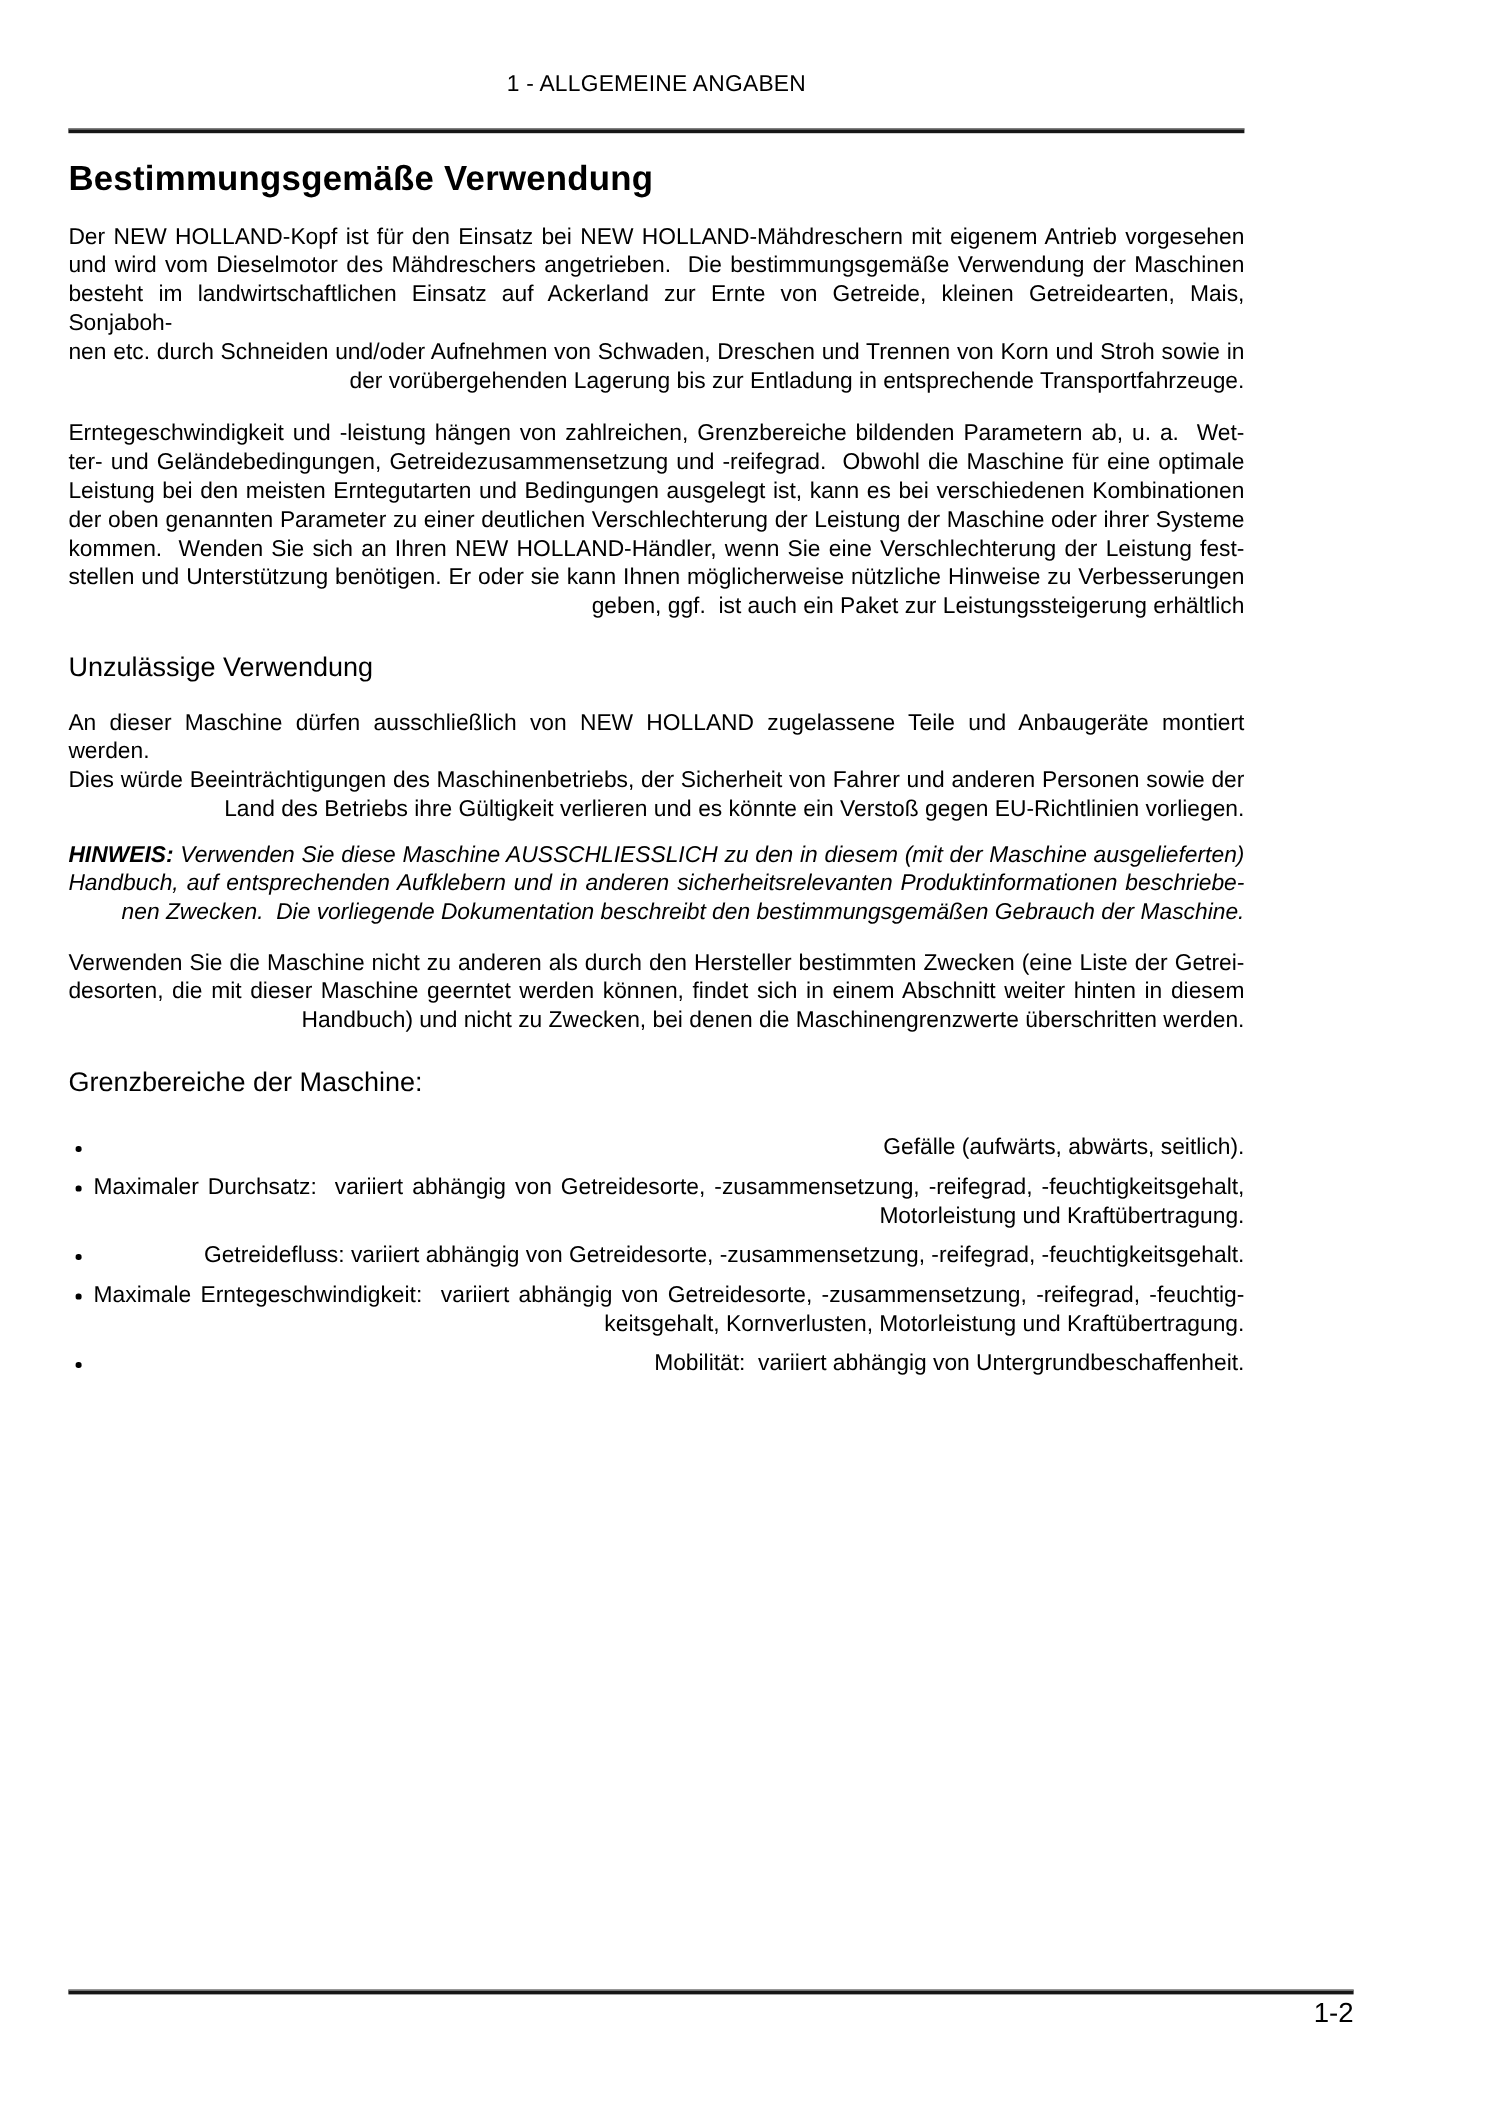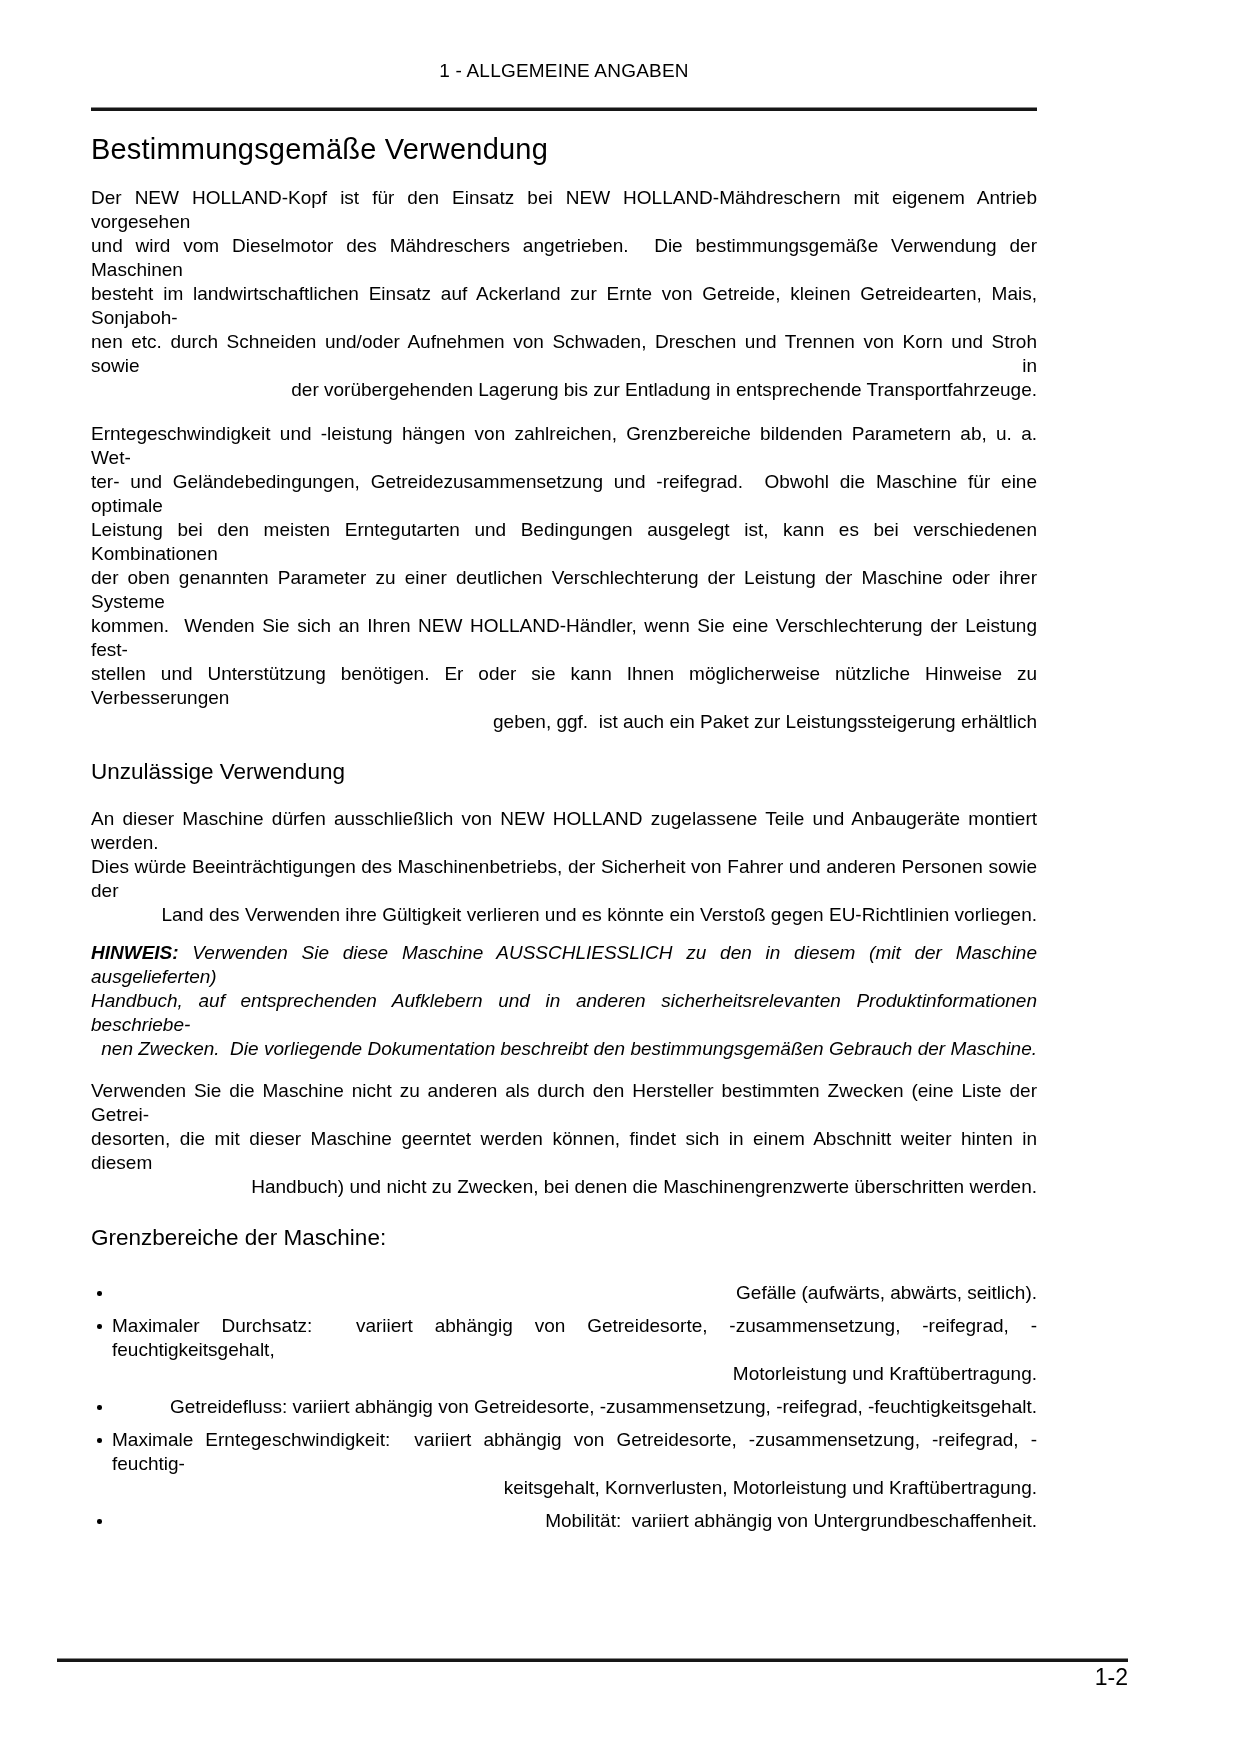--- a/index.html
+++ b/index.html
@@ -7,39 +7,39 @@
     width: 1241px; height: 1754px;
     font-family: "Liberation Sans", "DejaVu Sans", sans-serif;
     color: #000;
     position: relative;
     overflow: hidden;
   }
   .page {
     position: relative;
     width: 1150px; height: 1754px;
     box-sizing: border-box;
-    padding-left: 91px; padding-right: 113px; 
+    padding-left: 57px; padding-right: 113px; 
   }
   .running-header {
     padding-top: 60px;
     text-align: center;
     font-size: 19px;
     line-height: 22px;
     letter-spacing: 0.2px;
   }
   .rule {
     height: 3px;
     background: #161616;
     border-top: 1px solid #8a8a8a;
   }
   .rule-top { margin-top: 25px; }
   .page-title {
     margin: 22px 0 0 0;
     font-size: 29px;
-    font-weight: 400;
+    font-weight: 700;
     line-height: 33px;
     letter-spacing: 0.2px;
   }
   .para { margin: 20px 0 0 0; }
   .para.first { }
   .line {
     font-size: 19px;
     line-height: 24px;
     white-space: pre-wrap;
     text-align: right;
@@ -121,21 +121,21 @@
       <div class="line jl">kommen.  Wenden Sie sich an Ihren NEW HOLLAND-Händler, wenn Sie eine Verschlechterung der Leistung fest-</div>
       <div class="line jl">stellen und Unterstützung benötigen. Er oder sie kann Ihnen möglicherweise nützliche Hinweise zu Verbesserungen</div>
       <div class="line">geben, ggf.  ist auch ein Paket zur Leistungssteigerung erhältlich</div>
     </div>
 
   <h2 class="section-heading">Unzulässige Verwendung</h2>
 
   <div class="para after-heading">
       <div class="line jl">An dieser Maschine dürfen ausschließlich von NEW HOLLAND zugelassene Teile und Anbaugeräte montiert werden.</div>
       <div class="line jl">Dies würde Beeinträchtigungen des Maschinenbetriebs, der Sicherheit von Fahrer und anderen Personen sowie der</div>
-      <div class="line">Land des Verwenden ihre Gültigkeit verlieren und es könnte ein Verstoß gegen EU-Richtlinien vorliegen.</div>
+      <div class="line">Land des Betriebs ihre Gültigkeit verlieren und es könnte ein Verstoß gegen EU-Richtlinien vorliegen.</div>
     </div>
 
   <div class="para note">
       <div class="line jl"><span class="note-label">HINWEIS:</span> Verwenden Sie diese Maschine AUSSCHLIESSLICH zu den in diesem (mit der Maschine ausgelieferten)</div>
       <div class="line jl">Handbuch, auf entsprechenden Aufklebern und in anderen sicherheitsrelevanten Produktinformationen beschriebe-</div>
       <div class="line">nen Zwecken.  Die vorliegende Dokumentation beschreibt den bestimmungsgemäßen Gebrauch der Maschine.</div>
     </div>
 
   <div class="para after-note">
       <div class="line jl">Verwenden Sie die Maschine nicht zu anderen als durch den Hersteller bestimmten Zwecken (eine Liste der Getrei-</div>

